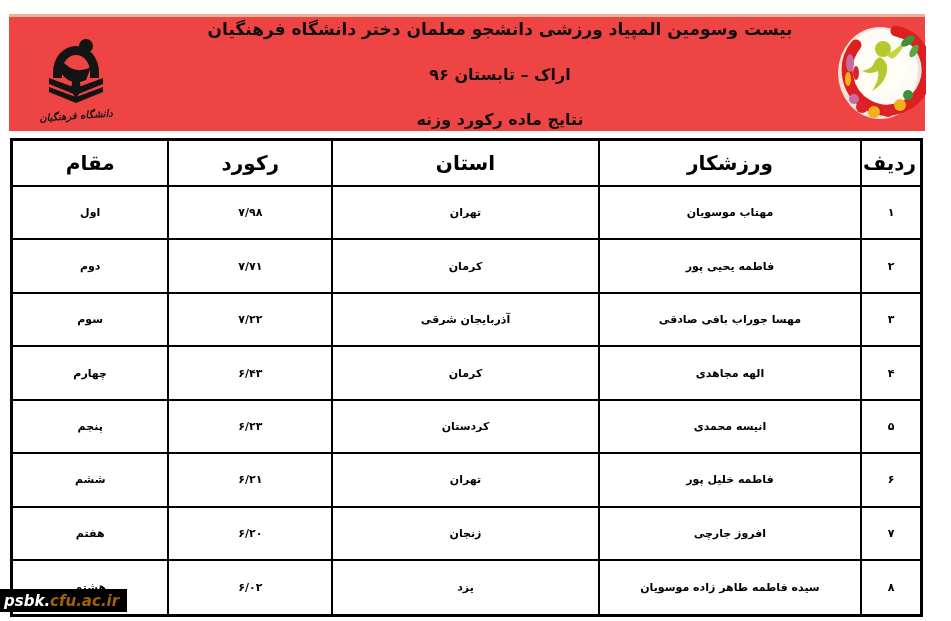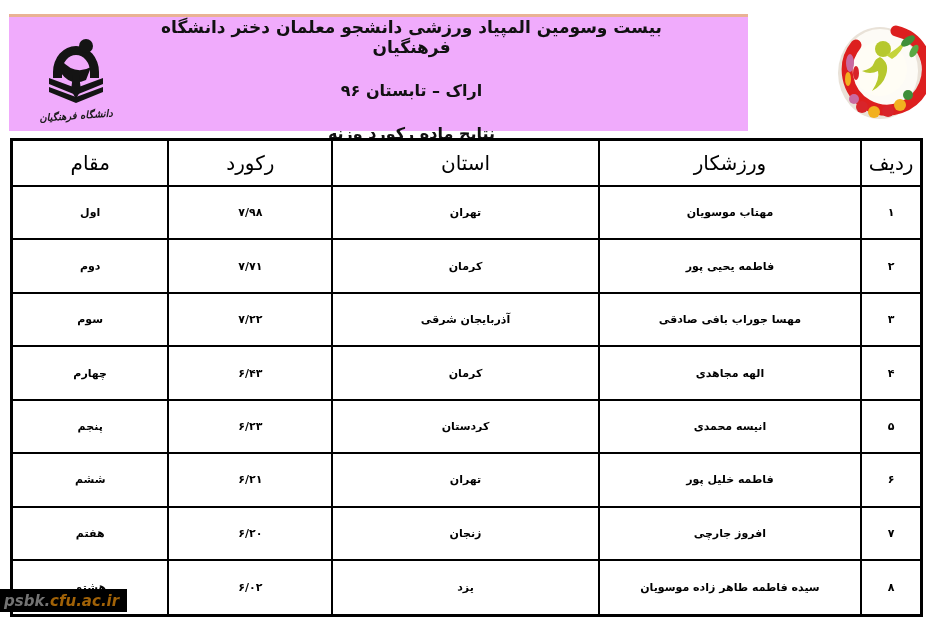--- a/index.html
+++ b/index.html
@@ -1,42 +1,42 @@
 <!DOCTYPE html>
 <html lang="fa"><head>
 <meta charset="utf-8">
 <style>
   html,body{margin:0;padding:0;background:#fff;}
   .page{position:relative;width:951px;height:621px;background:#ffffff;overflow:hidden;
         font-family:"DejaVu Sans",sans-serif;}
   
-  .band{position:absolute;left:9px;top:14px;width:739px;height:117px;background:#f0abfc;
+  .band{position:absolute;left:9px;top:14px;width:916px;height:117px;background:#ef4444;
         border-top:3px solid #e9b294;box-sizing:border-box;}
   .band-titles{position:absolute;left:118px;right:52px;top:0;bottom:0;display:flex;
         flex-direction:column;justify-content:space-evenly;text-align:center;direction:rtl;}
   .t1{font-size:17px;font-weight:bold;color:#111;}
   .t2,.t3{font-size:16px;font-weight:bold;color:#111;margin-top:24px;}
   
   .logo-left{position:absolute;left:28px;top:20px;width:96px;height:108px;text-align:center;}
   .logo-left .callig{font-size:10px;font-weight:bold;font-style:italic;color:#1a1a1a;
         transform:rotate(-4deg);display:block;margin-top:-2px;}
   .logo-right{position:absolute;left:834px;top:15px;width:92px;height:110px;}
   
   table.results{position:absolute;left:10px;top:138px;width:913px;height:479px;
         border-collapse:collapse;table-layout:fixed;direction:rtl;background:#fff;
         border:3px solid #000;}
   table.results th,table.results td{border:2px solid #000;text-align:center;
         vertical-align:middle;color:#000;padding:0 4px;overflow:hidden;}
-  table.results th{height:44px;font-size:20px;font-weight:normal;}
+  table.results th{height:44px;font-size:20px;font-weight:bold;}
   table.results td{font-size:11px;font-weight:bold;}
   
   .watermark{position:absolute;left:0;top:589px;min-width:98px;height:23px;background:#000;
         display:flex;align-items:center;padding:0 8px 0 4px;font-style:italic;
         font-weight:bold;font-size:15px;letter-spacing:0;z-index:5;direction:ltr;}
-  .wm-prefix{color:#737373;font-style:italic;}
+  .wm-prefix{color:#ffffff;font-style:italic;}
   .wm-suffix{color:#a16207;}
 </style>
 </head>
 <body>
 
 <div class="page">
 
   <div class="band">
     <div class="band-titles">
       <div class="t1">بیست وسومین المپیاد ورزشی دانشجو معلمان دختر دانشگاه فرهنگیان</div>

